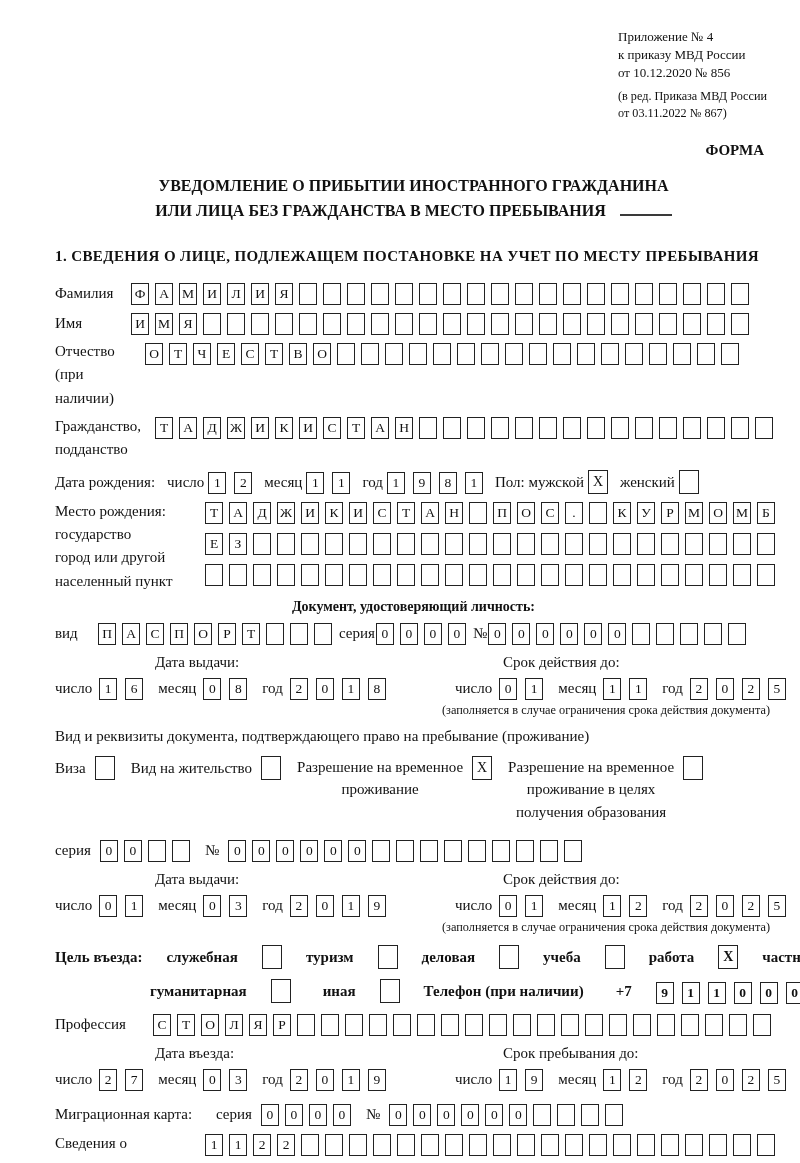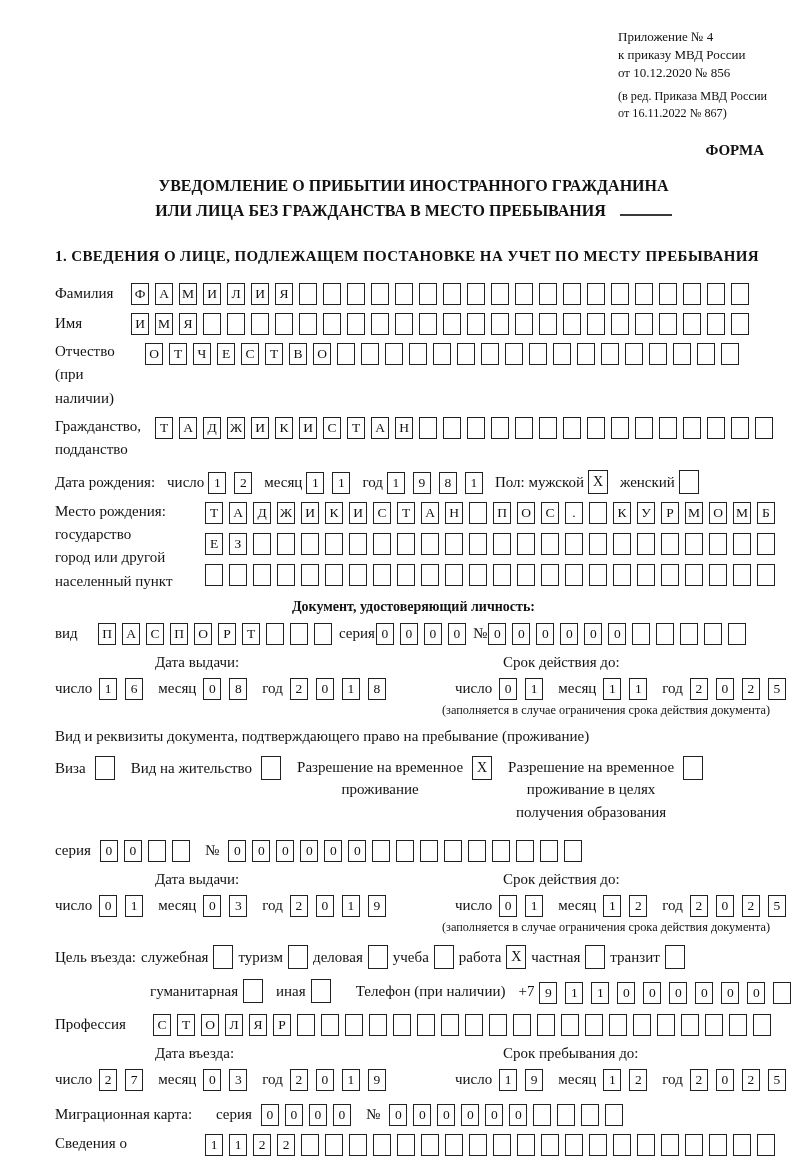--- a/index.html
+++ b/index.html
@@ -31,50 +31,50 @@
     line-height:19px;font-size:13.5px;vertical-align:middle;background:#fff;
   }
   .dcells .cell{margin-right:8px;}
   .checkbox{
     display:inline-block;box-sizing:border-box;width:20px;height:24px;
     border:1.7px solid #222;text-align:center;line-height:21px;font-size:14px;
     vertical-align:middle;background:#fff;flex:0 0 auto;
   }
   .gap8{margin-left:8px;}
   .gap14{margin-left:14px;}
-  .gap20{margin-left:20px;text-align:center;}
+  .gap20{text-align:center;}
   
   .twocol{display:flex;margin-top:8px;}
   .col1{width:400px;flex:0 0 auto;}
   .col2{flex:1 1 auto;}
   .subtitle{margin-left:100px;margin-bottom:3px;line-height:1.3;}
   .col2 .subtitle{margin-left:48px;}
   .drow{display:flex;align-items:center;gap:7px;}
   .note{font-size:12.3px;text-align:right;margin-top:3px;margin-bottom:6px;padding-right:2px;}
   .doc-heading{font-weight:bold;text-align:center;font-size:14px;margin:6px 0 6px 0;}
   .residence-line{line-height:1.7;}
   .res-options{display:flex;align-items:flex-start;margin-top:6px;gap:8px;}
   .res-opt{display:flex;align-items:flex-start;gap:9px;}
   .res-opt .center{white-space:pre-line;text-align:center;line-height:1.5;}
-  .purpose-row{display:flex;align-items:center;gap:5px;margin-top:10px;flex-wrap:nowrap;}
+  .purpose-row{display:flex;align-items:center;gap:24px;margin-top:10px;flex-wrap:nowrap;font-weight:bold;}
   .indent150{margin-left:95px;}
   .repsrows .cells{display:block;margin-bottom:6px;}
 </style>
 </head>
 <body>
 
 <div class="page">
 
   <div class="appendix">
     <div>Приложение № 4</div>
     <div>к приказу МВД России</div>
     <div>от 10.12.2020 № 856</div>
     <div class="appendix-small">
       <div>(в ред. Приказа МВД России</div>
-      <div>от 16.11.2022 № 867)</div>
+      <div>от 03.11.2022 № 867)</div>
     </div>
   </div>
 
   <div class="forma">ФОРМА</div>
 
   <div class="title">
     <div>УВЕДОМЛЕНИЕ О ПРИБЫТИИ ИНОСТРАННОГО ГРАЖДАНИНА</div>
     <div>
       <span>ИЛИ ЛИЦА БЕЗ ГРАЖДАНСТВА В МЕСТО ПРЕБЫВАНИЯ</span><span class="blank-line"></span>
     </div>

